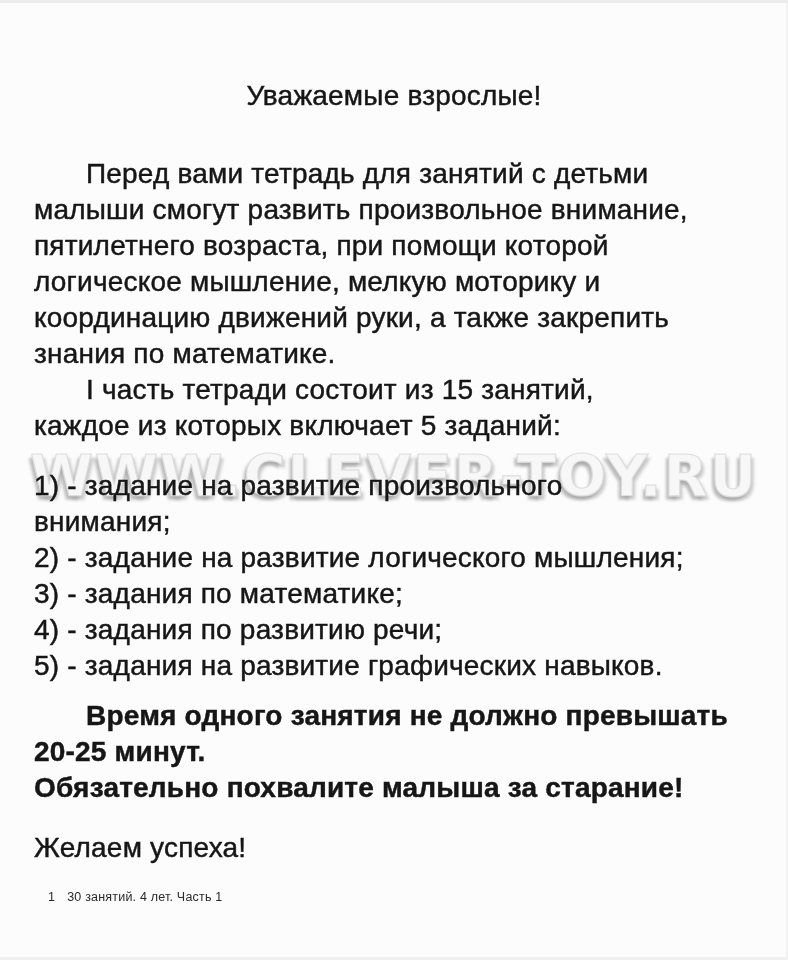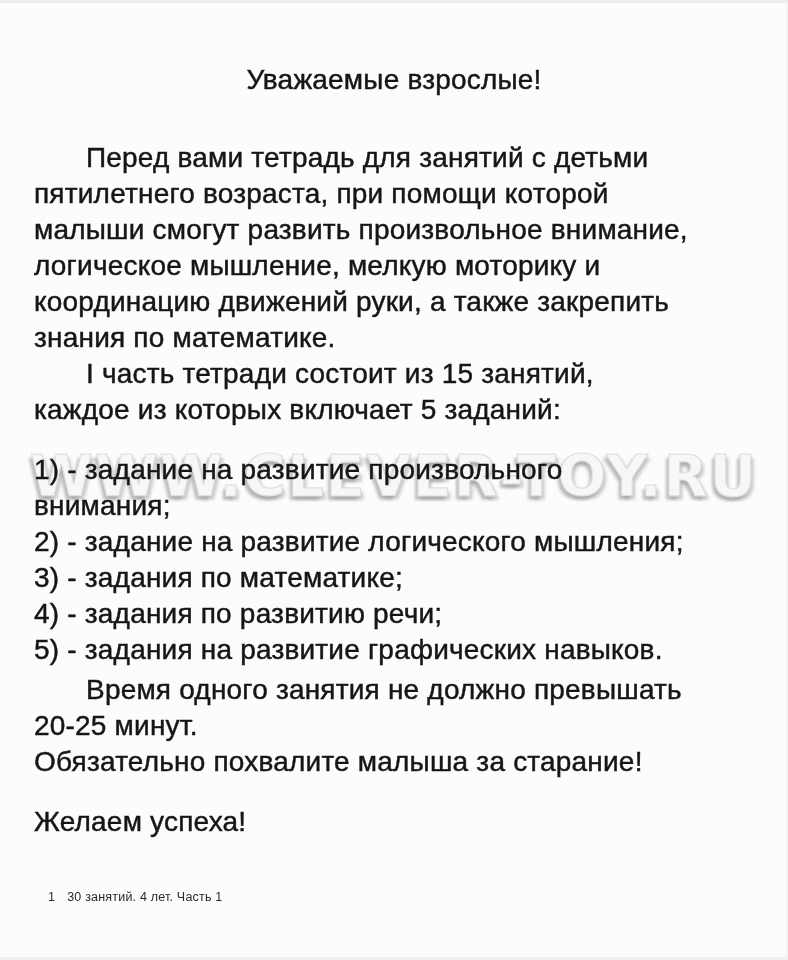--- a/index.html
+++ b/index.html
@@ -15,34 +15,34 @@
   .page::before {
     content: "";
     position: absolute;
     inset: 0;
     box-shadow: inset 0 3px 0 #ececec, inset 0 -3px 0 #f0f0f0, inset -2px 0 0 #f3f3f3;
     pointer-events: none;
   }
   .content {
     position: absolute;
     top: 0; left: 0; right: 0; bottom: 0;
-    padding: 0 34px;
+    padding: 16px 34px;
     z-index: 2;
     font-size: 28px;
     line-height: 36px;
     letter-spacing: 0.2px;
     -webkit-text-stroke: 0.45px #161616;
   }
   .title {
     margin-top: 62px;
     text-align: center;
   }
   .block-intro   { margin-top: 42px; }
   .block-tasks   { margin-top: 24px; }
-  .block-closing { margin-top: 4px; }
+  .block-closing { margin-top: 14px; font-weight: bold; }
   .line { white-space: nowrap; }
   .indent { text-indent: 52px; }
   .signature {
     margin-top: 24px;
     padding-right: 2px;
   }
   .watermark {
     position: absolute;
     top: 436px;
     left: 0;
@@ -79,22 +79,22 @@
 <div class="page">
 
   <div class="watermark">WWW.CLEVER-TOY.RU</div>
 
   <div class="content">
 
     <div class="title">Уважаемые взрослые!</div>
 
     <div class="block-intro">
       <div class="line indent">Перед вами тетрадь для занятий с детьми</div>
+      <div class="line">малыши смогут развить произвольное внимание,</div>
       <div class="line">пятилетнего возраста, при помощи которой</div>
-      <div class="line">малыши смогут развить произвольное внимание,</div>
       <div class="line">логическое мышление, мелкую моторику и</div>
       <div class="line">координацию движений руки, а также закрепить</div>
       <div class="line">знания по математике.</div>
       <div class="line indent">I часть тетради состоит из 15 занятий,</div>
       <div class="line">каждое из которых включает 5 заданий:</div>
     </div>
 
     <div class="block-tasks">
       <div class="line">1) - задание на развитие произвольного</div>
       <div class="line">внимания;</div>

